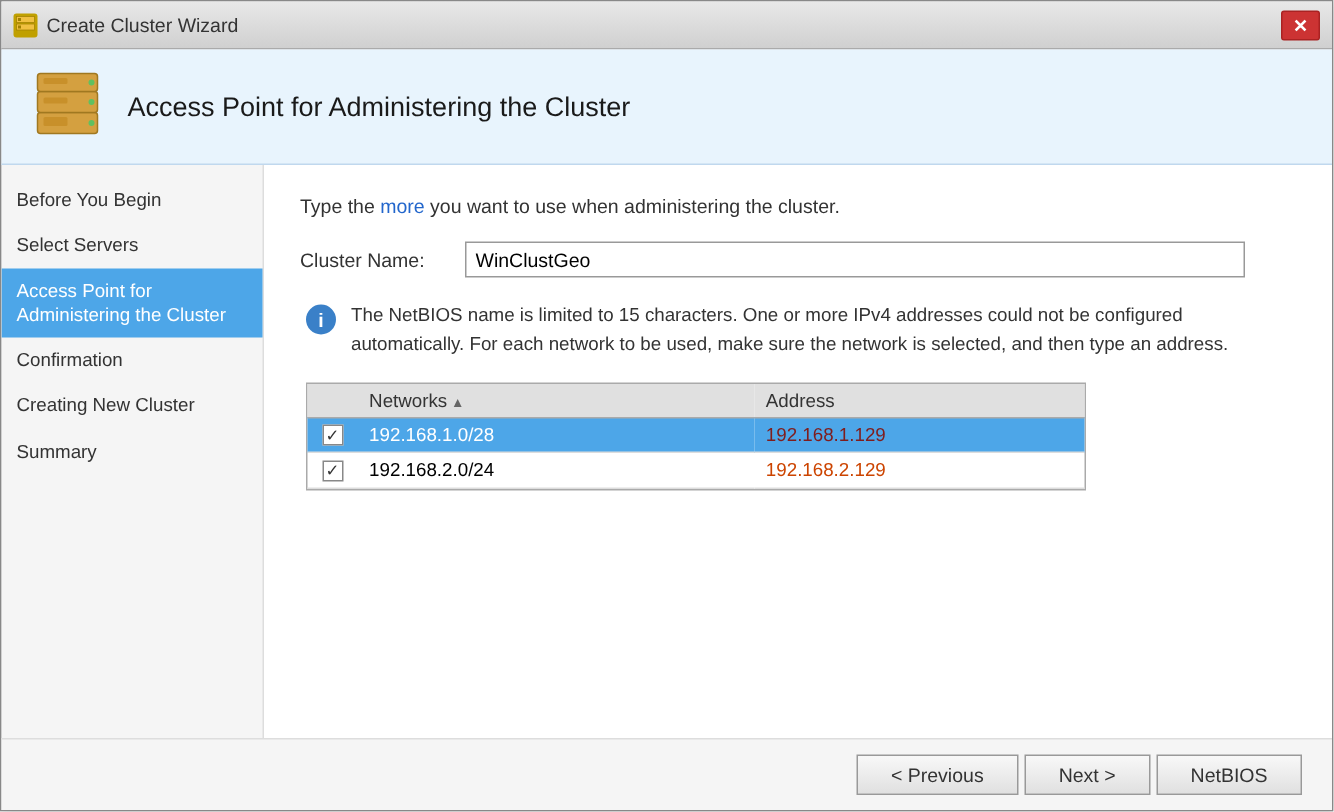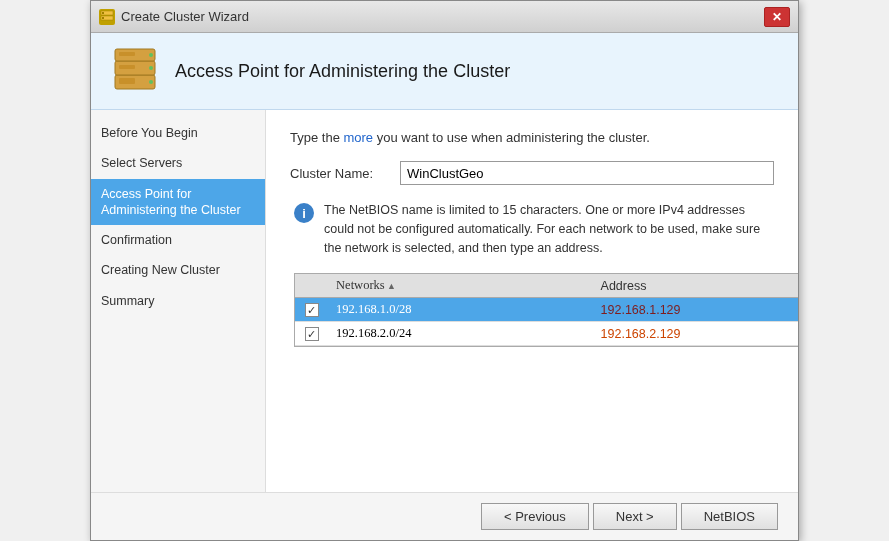--- a/index.html
+++ b/index.html
@@ -8,21 +8,21 @@
       font-size: 13px;
       background: #f0f0f0;
       display: flex;
       justify-content: center;
       align-items: center;
       width: 889px;
       height: 541px;
       overflow: hidden;
     }
     .window {
-      width: 709px;
+      width: 889px;
       height: 541px;
       border: 1px solid #888;
       background: #fff;
       display: flex;
       flex-direction: column;
       box-shadow: 2px 2px 8px rgba(0,0,0,0.3);
     }
     
     .title-bar {
       background: linear-gradient(to bottom, #e8e8e8, #d0d0d0);
@@ -215,21 +215,21 @@
     .networks-table tr.row-selected td.address-col {
       color: #7f1d1d;
     }
     .networks-table tr:not(.row-selected) td.address-col {
       color: #cc4400;
     }
     .chk-cell {
       width: 30px;
       text-align: center;
     }
-    .network-col { width: 240px; font-family: Liberation Serif, serif; }
+    .network-col { width: 240px; }
     .address-col { width: 200px; }
     .check-box {
       width: 14px;
       height: 14px;
       border: 1px solid #888;
       background: white;
       display: inline-flex;
       align-items: center;
       justify-content: center;
       font-size: 11px;

